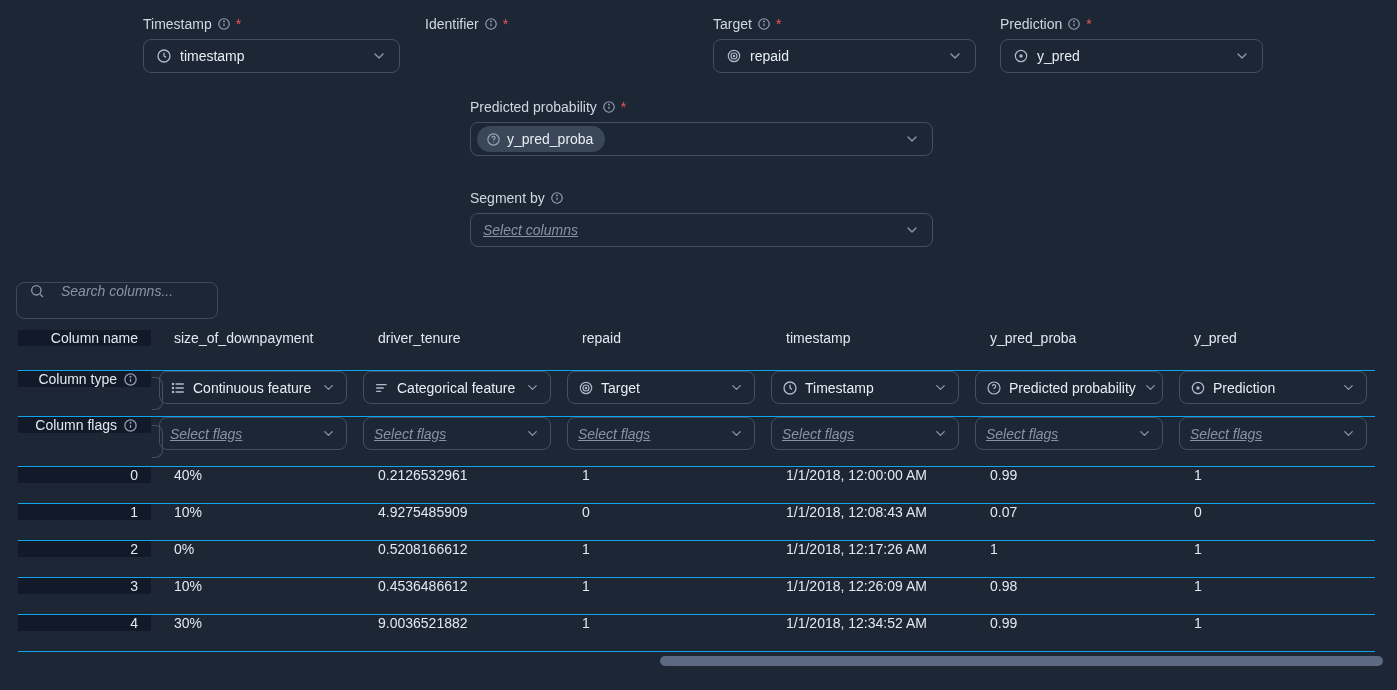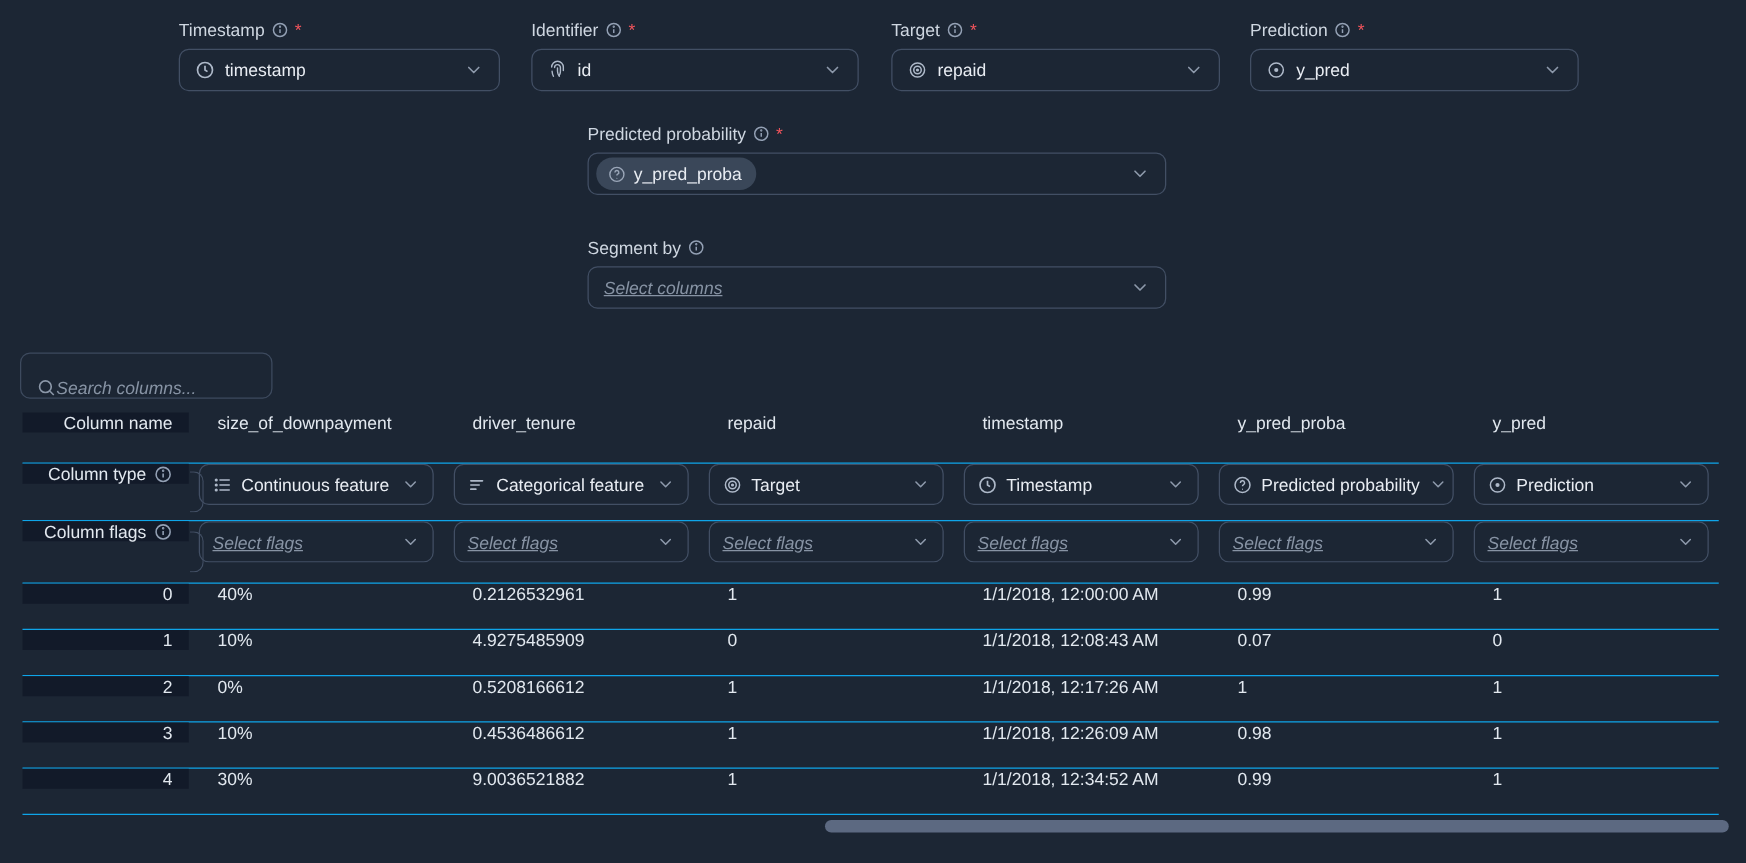--- a/index.html
+++ b/index.html
@@ -35,21 +35,21 @@
     display:inline-flex; align-items:center; gap:6px;
     background:#3a4759; border-radius:14px; height:26px;
     padding:0 12px 0 9px; color:#e9edf3; font-size:14px;
   }
   .chip .q { color:#9aa6b8; display:inline-flex; }
 
   
   .search {
     position:absolute; left:16px; top:282px; width:202px; height:37px;
     border:1px solid #3d4a5e; border-radius:8px;
-    display:flex; align-items:flex-end; gap:0; padding:0 12px; color:#8b97a8;
+    display:flex; align-items:flex-start; gap:16px; padding:0 12px; color:#8b97a8;
   }
   .search input {
     background:transparent; border:none; outline:none;
     color:#e9edf3; font-size:14px; font-family:inherit; width:100%;
   }
   .search input::placeholder { color:#8793a4; font-style:italic; }
 
   
   .table { position:absolute; left:18px; top:330px; width:1357px; }
   .trow { display:flex; align-items:flex-start; border-bottom:1px solid #0ea5e9; position:relative; }
@@ -118,36 +118,20 @@
   <div class="field-label">
     <span>Identifier</span>
     <span class="info-icon">
         <svg width="14" height="14" viewBox="0 0 24 24" fill="none" stroke="currentColor" stroke-width="2">
           <circle cx="12" cy="12" r="9"></circle>
           <line x1="12" y1="11" x2="12" y2="16"></line>
           <circle cx="12" cy="7.5" r="0.6" fill="currentColor"></circle>
         </svg>
       </span>
     <span class="req">*</span>
-  </div>
-  <div class="select">
-    <span class="sel-icon">
-        <svg width="16" height="16" viewBox="0 0 24 24" fill="none" stroke="currentColor" stroke-width="1.7" stroke-linecap="round">
-          <path d="M5 8.5a7 7 0 0 1 14 0v4"></path>
-          <path d="M8.5 9a3.5 3.5 0 0 1 7 0v4.5a8 8 0 0 1-1.5 4.8"></path>
-          <path d="M12 9.5v4a10 10 0 0 0 2.2 6"></path>
-          <path d="M5.5 13.5a15 15 0 0 0 1.6 6"></path>
-        </svg>
-      </span>
-    <span>id</span>
-    <span class="chev">
-        <svg width="16" height="16" viewBox="0 0 24 24">
-          <path d="M6 9l6 6 6-6" fill="none" stroke="currentColor" stroke-width="2" stroke-linecap="round" stroke-linejoin="round"></path>
-        </svg>
-      </span>
   </div>
 </div>
 
 <div class="abs" style="left:713px; top:16px; width:263px;">
   <div class="field-label">
     <span>Target</span>
     <span class="info-icon">
         <svg width="14" height="14" viewBox="0 0 24 24" fill="none" stroke="currentColor" stroke-width="2">
           <circle cx="12" cy="12" r="9"></circle>
           <line x1="12" y1="11" x2="12" y2="16"></line>

